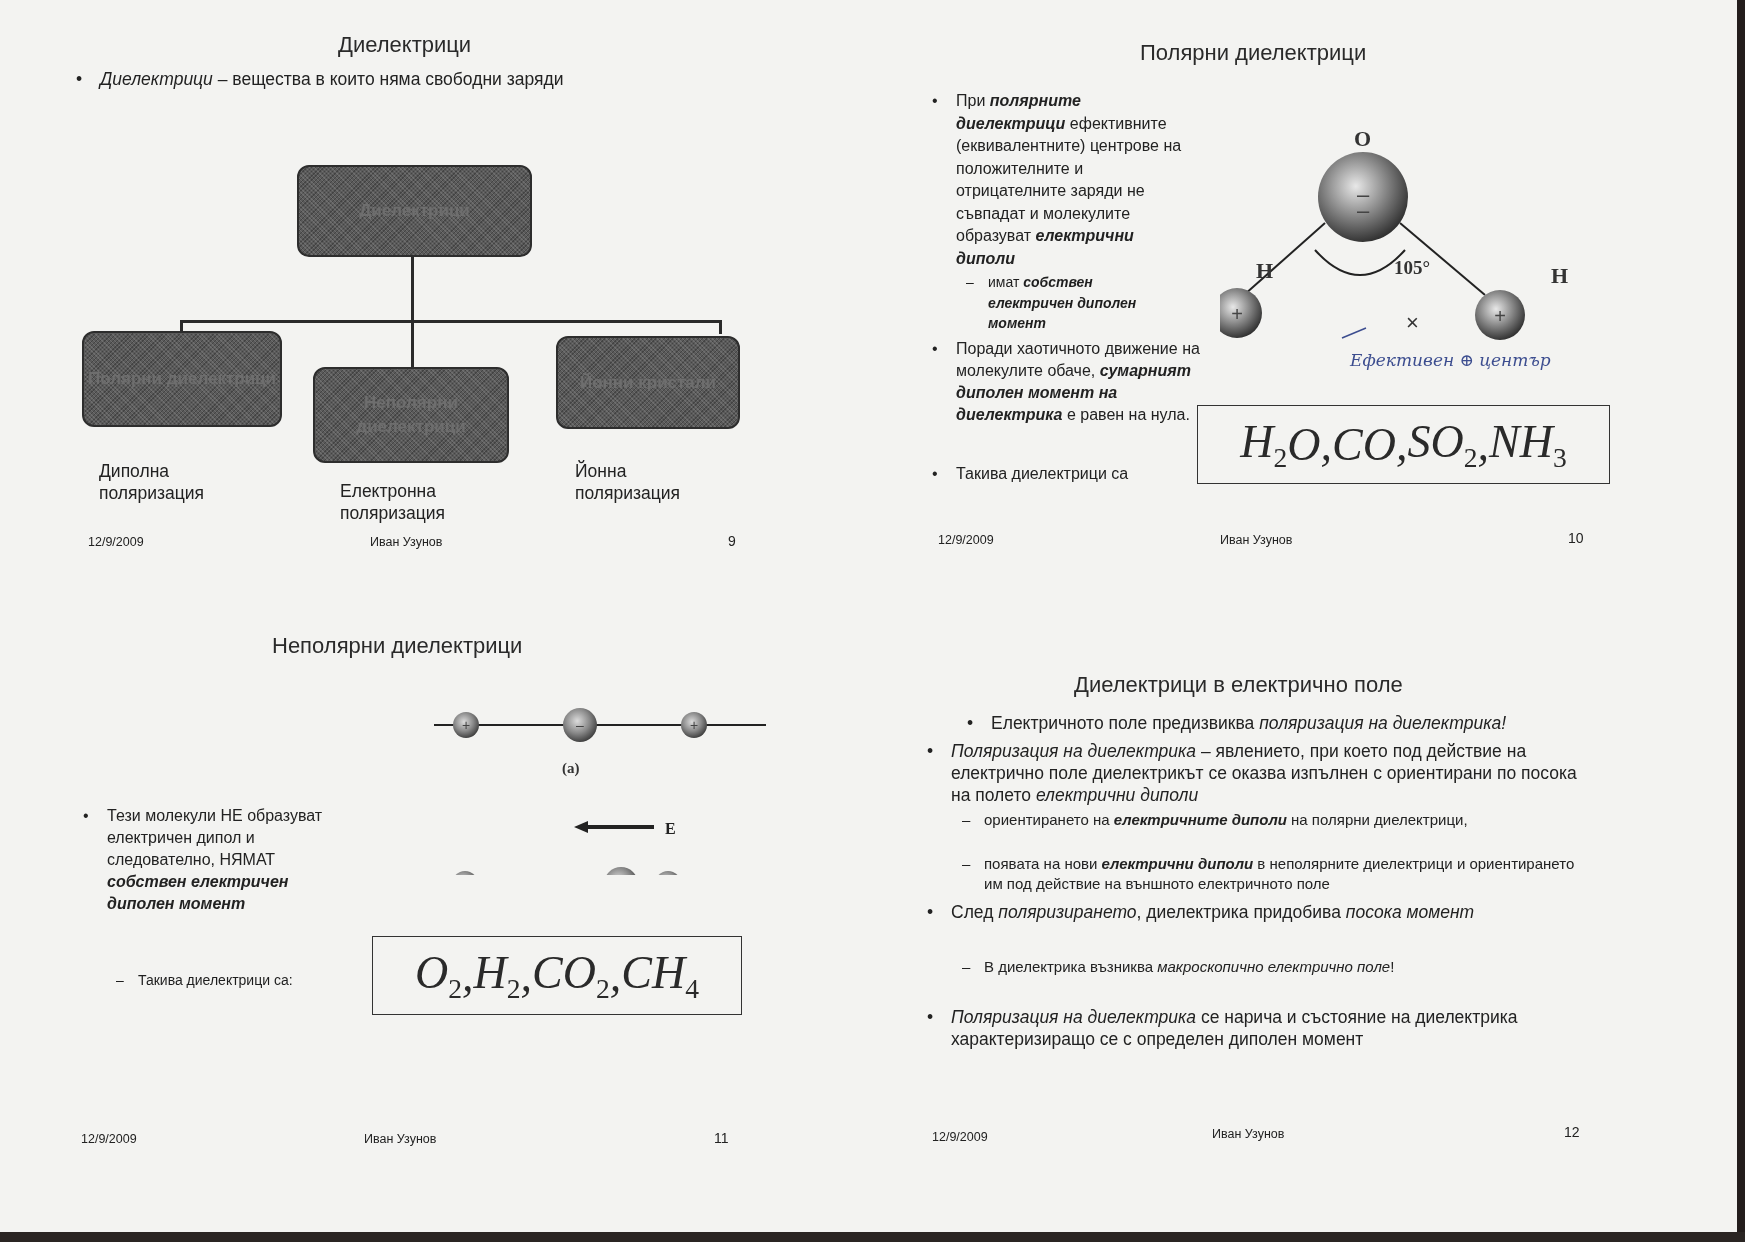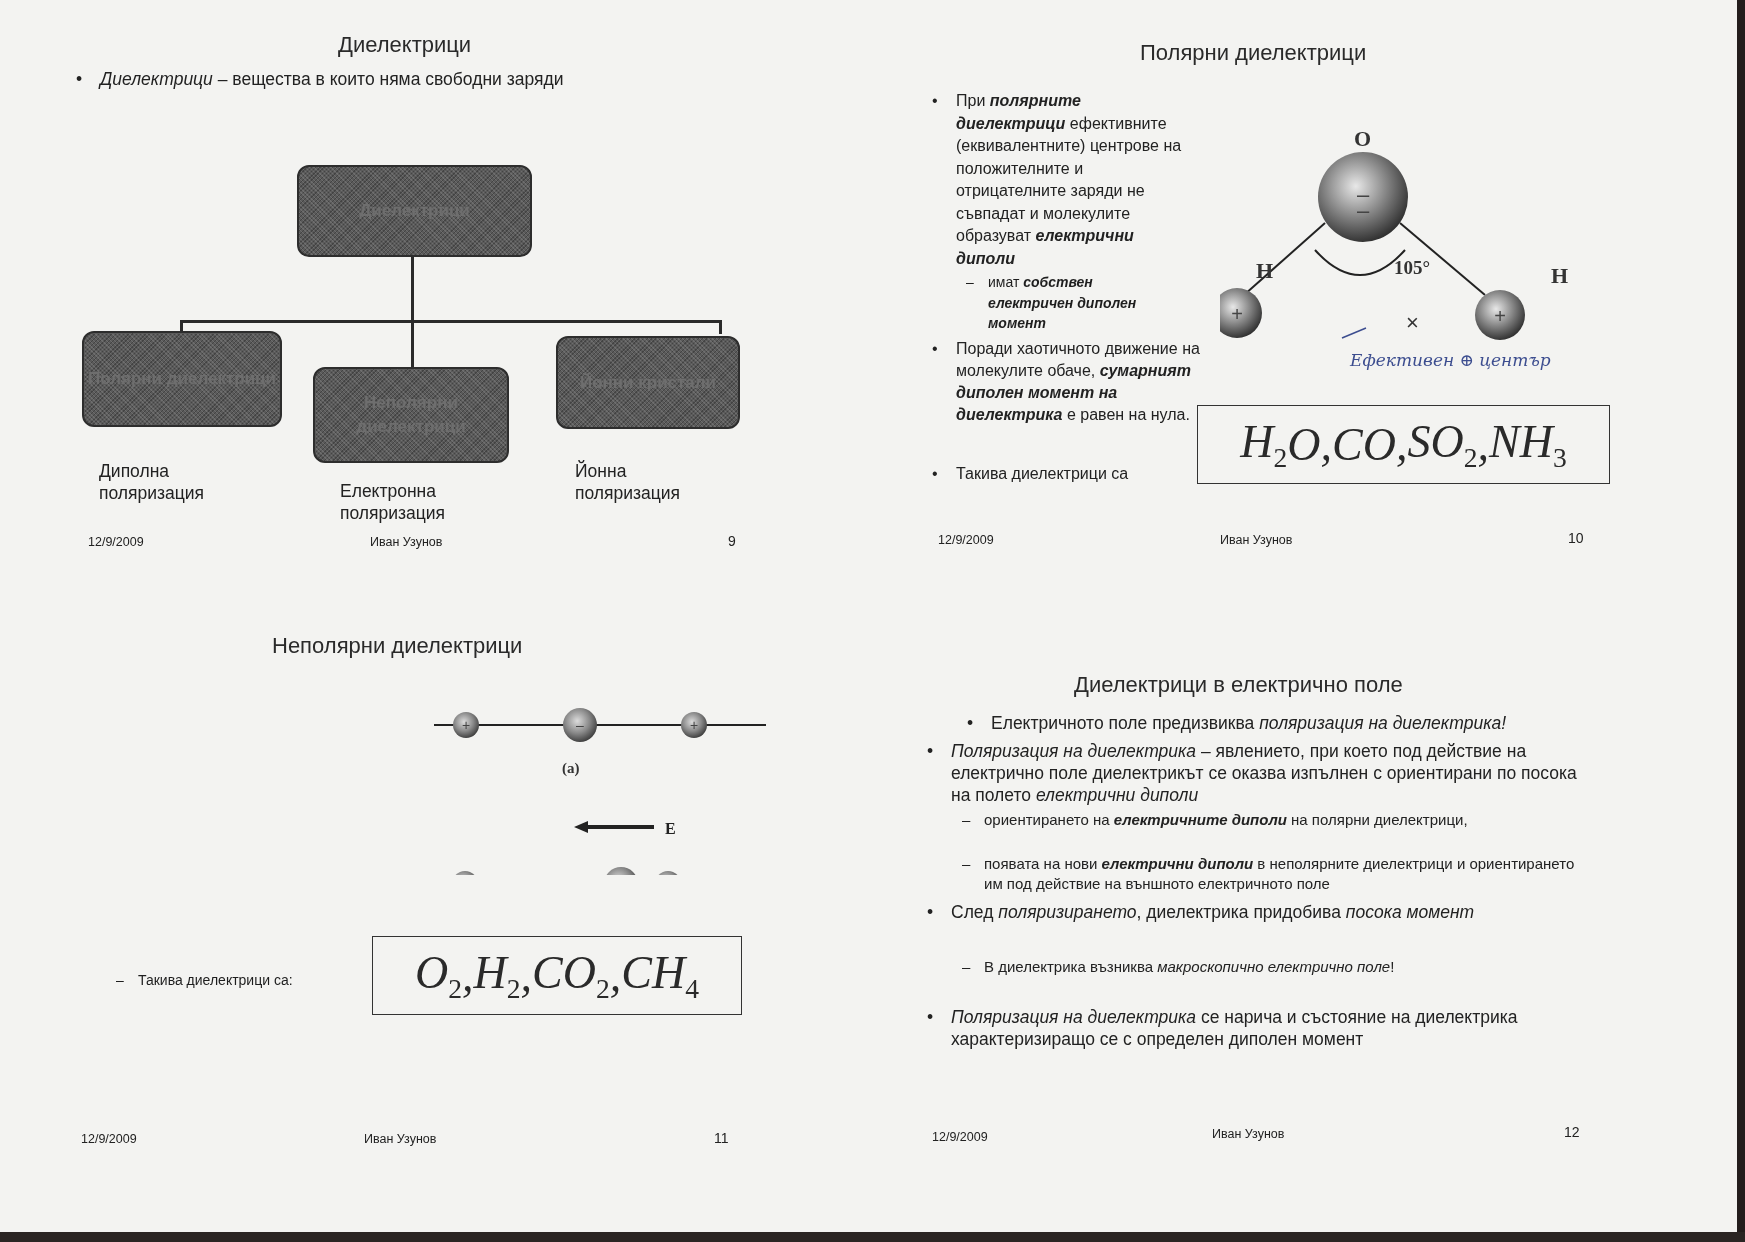--- a/index.html
+++ b/index.html
@@ -145,20 +145,23 @@
   </div>
 
   <div class="footer" style="left:18px; top:513px;">12/9/2009</div>
   <div class="footer" style="left:300px; top:513px;">Иван Узунов</div>
   <div class="footer" style="left:648px; top:510px; font-size:14px;">10</div>
 </section>
 
 <section class="slide s11">
   <div class="title" style="left:212px; top:13px;">Неполярни диелектрици</div>
 
+  <div class="abs txt-sm bullet" style="left:47px; top:185px; width:230px; font-size:16px; line-height:22px;">
+    <span>Тези молекули НЕ образуват електричен дипол и следователно, НЯМАТ </span><span class="bi">собствен електричен диполен момент</span>
+  </div>
   <div class="abs dash" style="left:78px; top:352px; font-size:14px;">Такива диелектрици са:</div>
 
   <svg class="abs" style="left:350px; top:75px;" width="370" height="180">
     <defs>
       <radialGradient id="atomG2" cx="0.42" cy="0.38" r="0.65">
         <stop offset="0" stop-color="#dcdcdc"></stop>
         <stop offset="0.55" stop-color="#8a8a8a"></stop>
         <stop offset="1" stop-color="#3a3a3a"></stop>
       </radialGradient>
     </defs>

